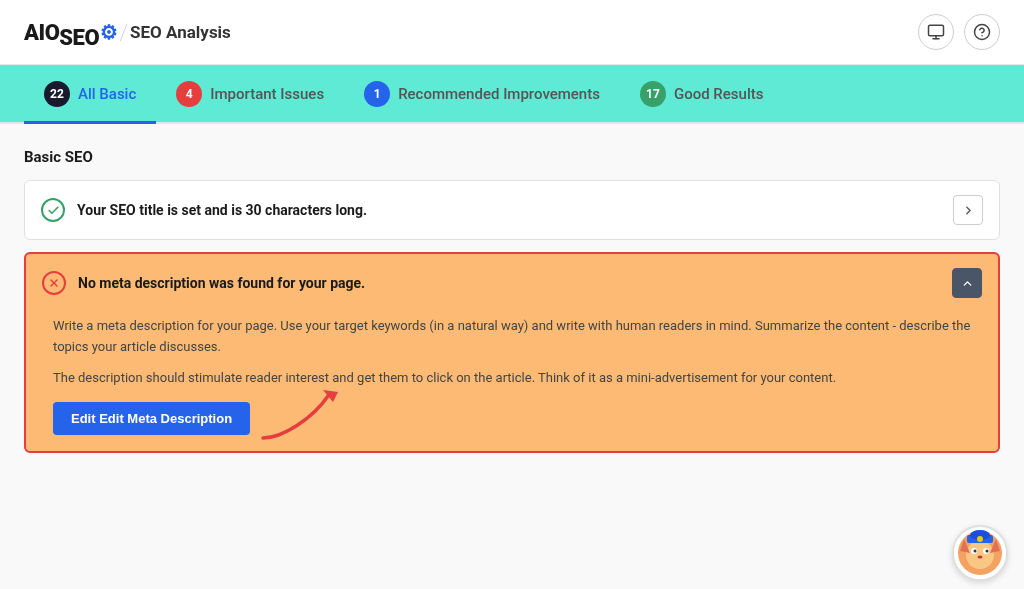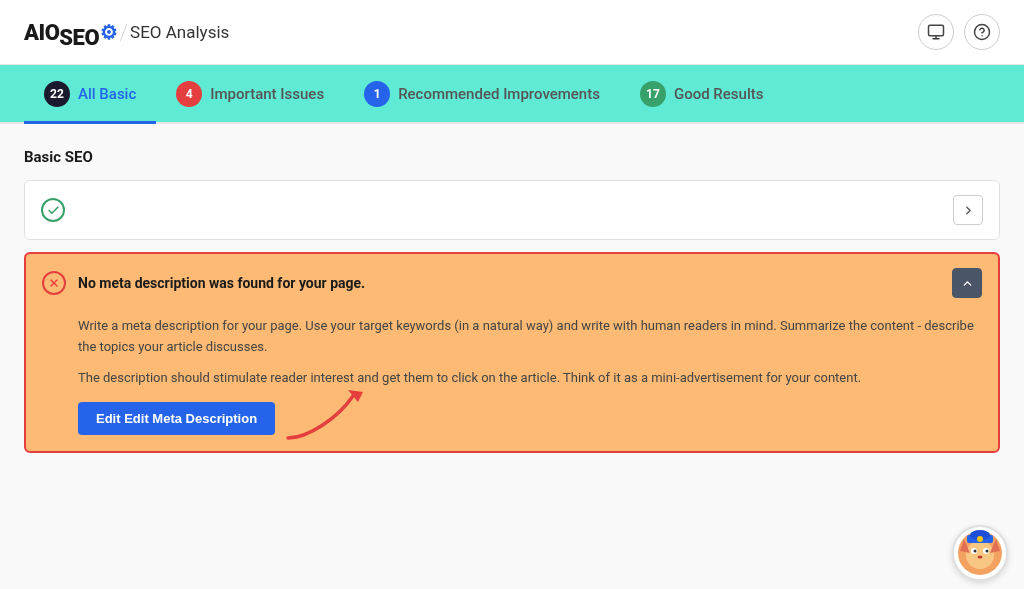--- a/index.html
+++ b/index.html
@@ -44,21 +44,21 @@
       margin-left: 1px;
     }
     .header-divider {
       color: #ccc;
       font-size: 22px;
       font-weight: 200;
     }
     .header-title {
       font-size: 17px;
       color: #333;
-      font-weight: 400;
+      font-weight: 700;
     }
     .header-icons {
       display: flex;
       align-items: center;
       gap: 10px;
     }
     .header-icon-btn {
       width: 36px;
       height: 36px;
       border-radius: 50%;
@@ -197,21 +197,21 @@
 
     
     .seo-card-error {
       background: #fdba74;
       border: 2px solid #e53e3e;
       border-radius: 6px;
       margin-bottom: 12px;
       overflow: hidden;
     }
     .seo-card-body {
-      padding: 4px 16px 16px 52px;
+      padding: 4px 16px 16px 27px;
     }
     .seo-card-body p {
       font-size: 13px;
       color: #444;
       line-height: 1.6;
       margin-bottom: 10px;
     }
     .edit-btn {
       display: inline-block;
       background: #2563eb;
@@ -309,20 +309,21 @@
   <div class="section-title">Basic SEO</div>
 
   <div class="seo-card">
     <div class="seo-card-header">
       <div class="seo-card-left">
         <div class="check-icon">
           <svg width="13" height="13" viewBox="0 0 24 24" fill="none" stroke="currentColor" stroke-width="3" stroke-linecap="round" stroke-linejoin="round">
             <polyline points="20 6 9 17 4 12"></polyline>
           </svg>
         </div>
+        <span class="seo-card-text">Your SEO title is set and is 30 characters long.</span>
       </div>
       <button class="chevron-btn">
         <svg width="13" height="13" viewBox="0 0 24 24" fill="none" stroke="currentColor" stroke-width="2.5" stroke-linecap="round" stroke-linejoin="round">
           <polyline points="9 18 15 12 9 6"></polyline>
         </svg>
       </button>
     </div>
   </div>
 
   <div class="seo-card-error">

